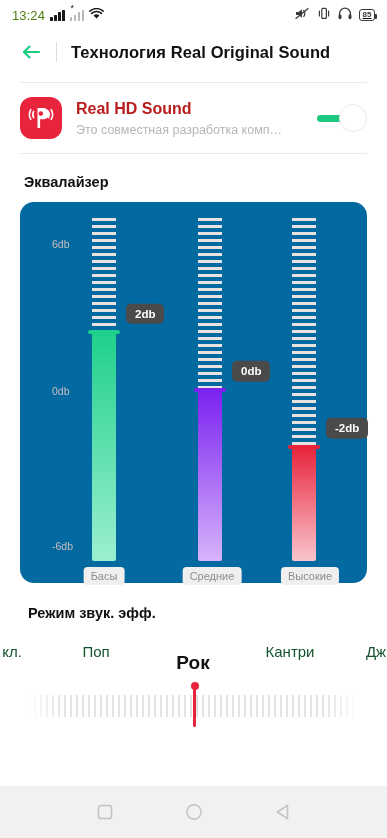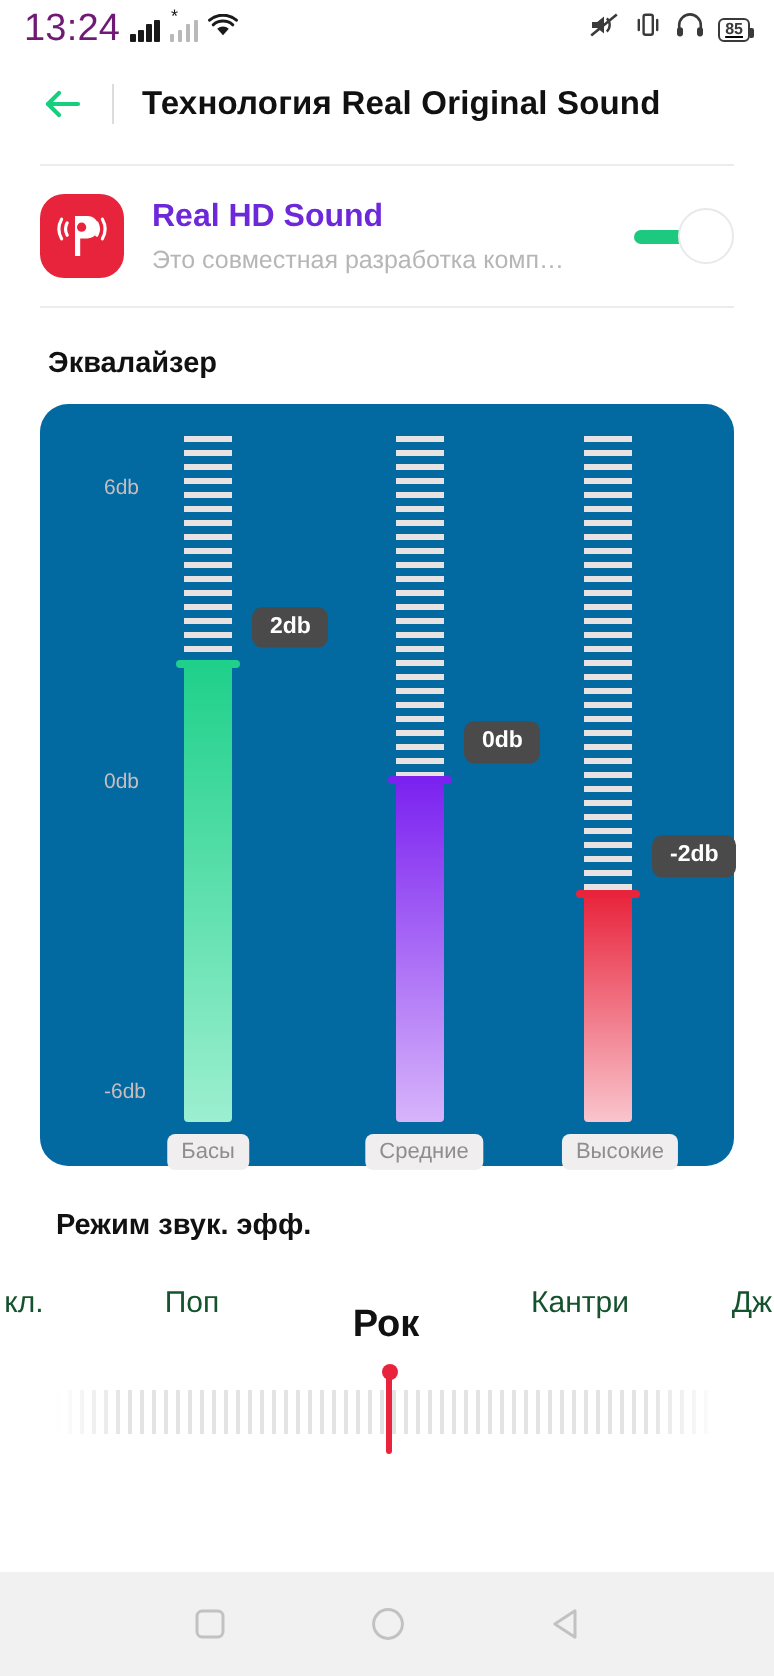--- a/index.html
+++ b/index.html
@@ -13,21 +13,21 @@
 
   
   .statusbar {
     height:30px;
     display:flex;
     align-items:center;
     padding:0 12px;
     background:#ffffff;
   }
   .sb-left { display:flex; align-items:center; gap:5px; }
-  .sb-time { font-size:19px; color:#701a75; font-weight:500; letter-spacing:.1px; }
+  .sb-time { font-size:13px; color:#4d7c0f; font-weight:500; letter-spacing:.1px; }
   .sb-right { margin-left:auto; display:flex; align-items:center; gap:7px;text-decoration:underline; }
   .bars { display:flex; align-items:flex-end; gap:1.5px; height:11px; }
   .bars i { width:2.5px; background:#1a1a1a; border-radius:.5px; display:block; }
   .bars i:nth-child(1){height:4px;} .bars i:nth-child(2){height:6px;}
   .bars i:nth-child(3){height:8.5px;} .bars i:nth-child(4){height:11px;}
   .bars.dim i { background:#b9b9b9; }
   .bars.dim { position:relative; }
   .bars.dim::after {
     content:"*"; position:absolute; top:-6px; left:1px;
     font-size:9px; color:#1a1a1a; line-height:1;
@@ -56,21 +56,21 @@
   
   .feature {
     display:flex; align-items:center;
     padding:14px 20px 14px 20px; gap:14px;
   }
   .app-icon {
     width:42px; height:42px; border-radius:12px;
     background:#e8243c; flex:none; position:relative;
   }
   .feature-text { flex:1; min-width:0; }
-  .feature-title { font-size:16px; font-weight:700; color:#6d28d9; line-height:1.3; }
+  .feature-title { font-size:16px; font-weight:700; color:#b91c1c; line-height:1.3; }
   .feature-sub {
     font-size:12.5px; color:#b6b6b6; margin-top:3px;
     white-space:nowrap; overflow:hidden; text-overflow:ellipsis;
     max-width:222px;
   }
   .toggle {
     width:52px; height:30px; flex:none; position:relative; cursor:pointer;
     display:flex; align-items:center;
   }
   .toggle-track {

